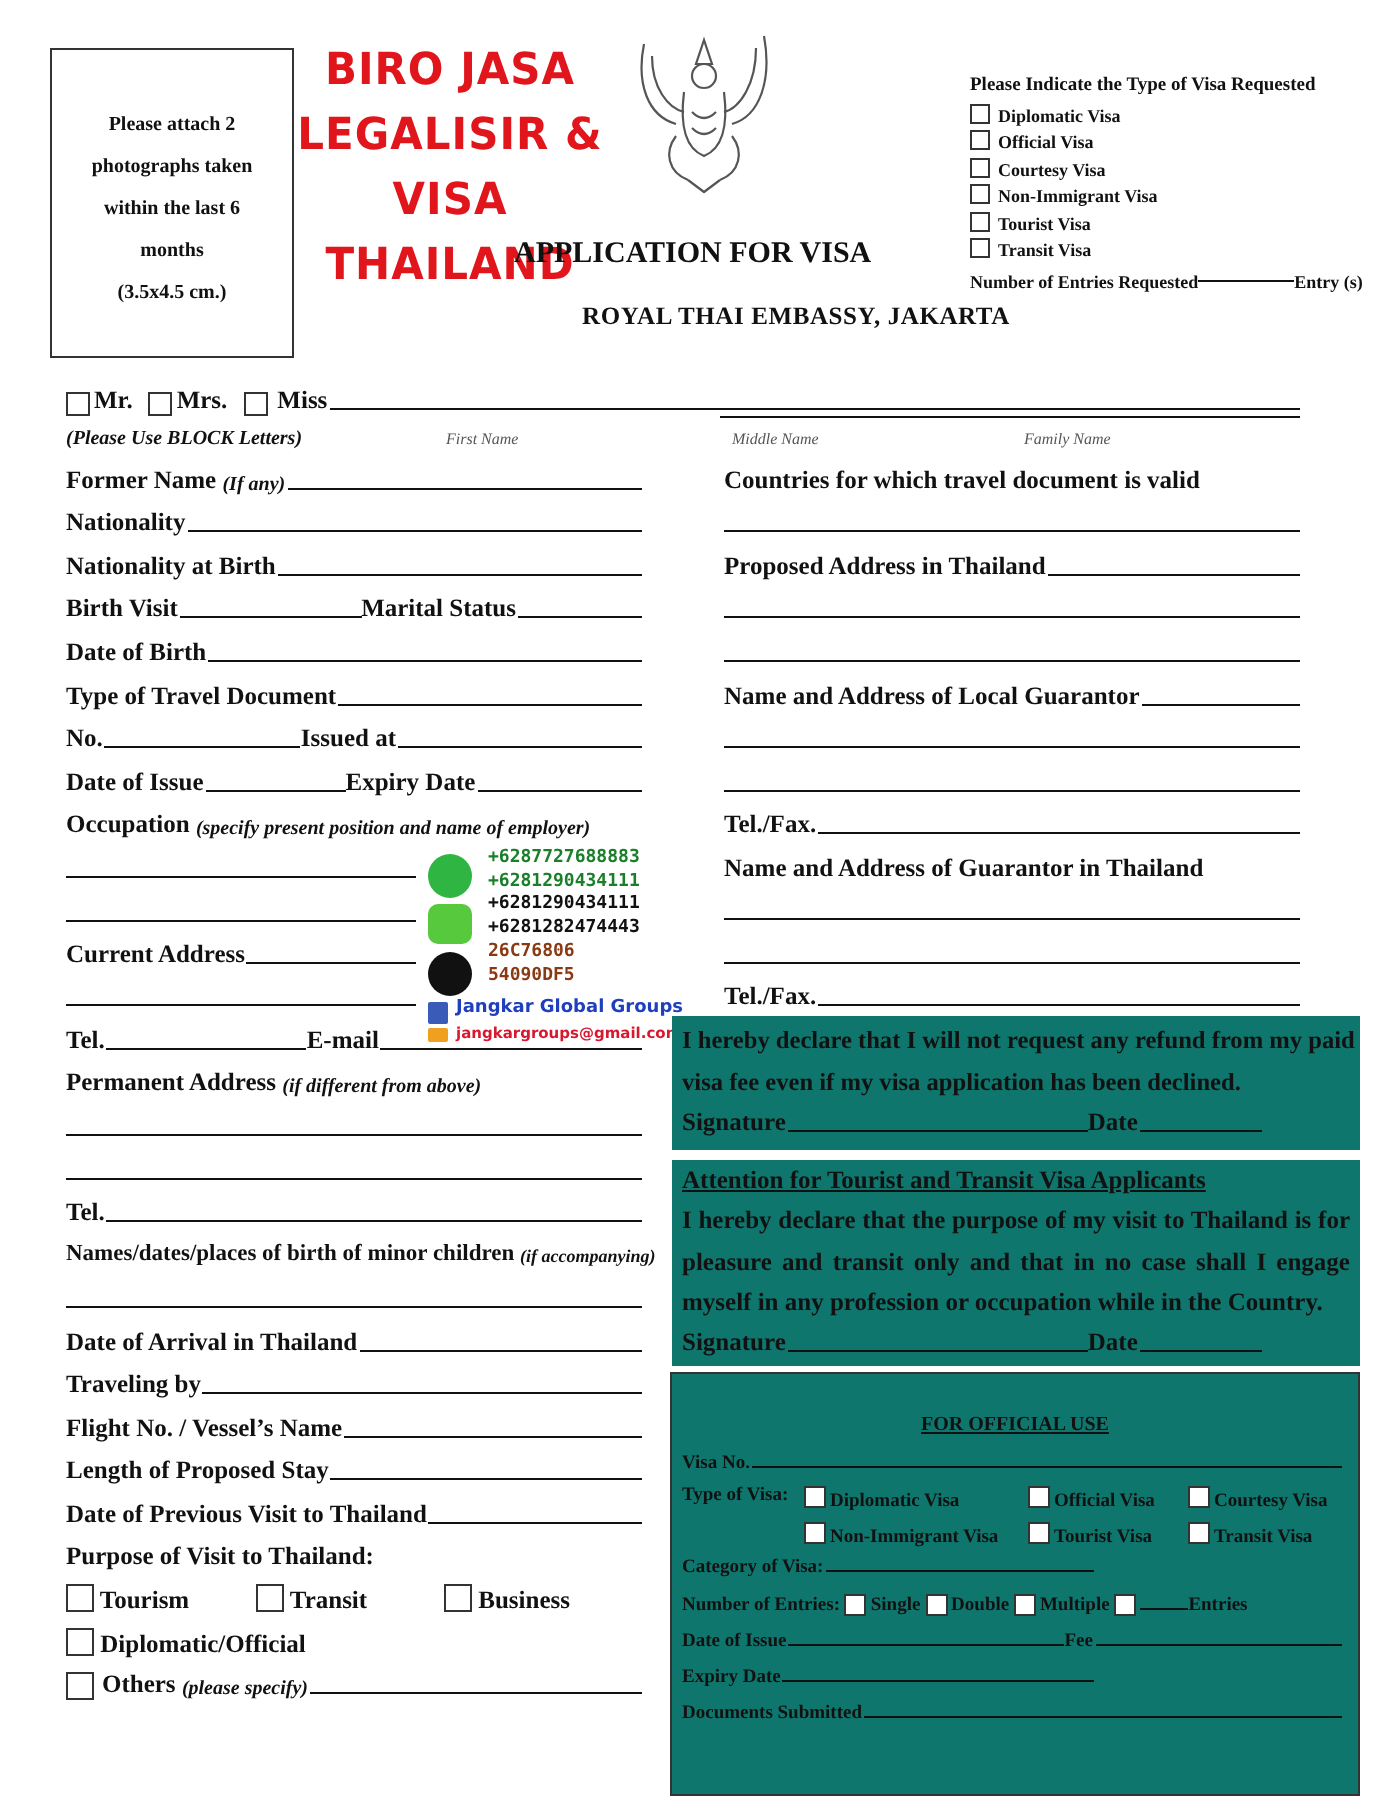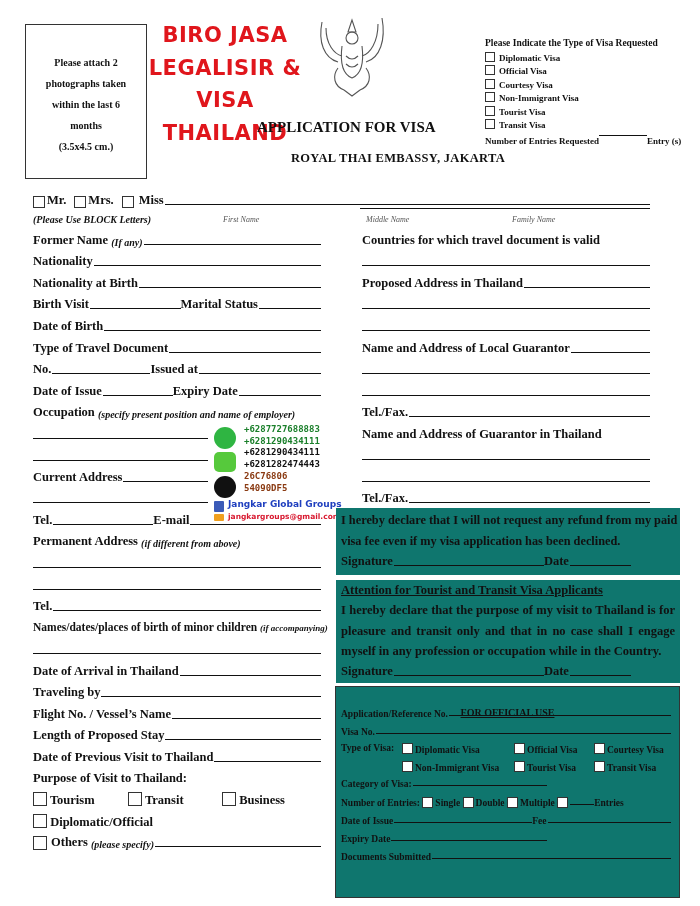--- a/index.html
+++ b/index.html
@@ -58,21 +58,21 @@
 <div class="abs subtitle">ROYAL THAI EMBASSY, JAKARTA</div>
 
 <div class="abs visatype">
   <div style="font-size:9.5px;margin-bottom:1px">Please Indicate the Type of Visa Requested</div>
   <div><span class="cbs"></span><span>Diplomatic Visa</span></div>
   <div><span class="cbs"></span><span>Official Visa</span></div>
   <div><span class="cbs"></span><span>Courtesy Visa</span></div>
   <div><span class="cbs"></span><span>Non-Immigrant Visa</span></div>
   <div><span class="cbs"></span><span>Tourist Visa</span></div>
   <div><span class="cbs"></span><span>Transit Visa</span></div>
-  <div style="margin-top:2px;display:flex;align-items:flex-start">
+  <div style="margin-top:2px;display:flex;align-items:center">
     <span>Number of Entries Requested</span>
     <span style="display:inline-block;width:48px;border-bottom:1px solid #111;margin-bottom:2px"></span>
     <span>Entry (s)</span>
   </div>
 </div>
 
 <div class="row lbl" style="left:33px;top:193px;width:617px;font-size:12.5px">
   <span class="cb"></span>
     <span style="margin:0 8px 0 2px">Mr.</span>
   <span class="cb"></span>
@@ -244,24 +244,20 @@
   <div class="row lbl" style="left:5px;top:84px;width:290px">
     <span>Signature</span>
       <span class="fill" style="flex:0 0 150px"></span>
     <span>Date</span>
       <span class="fill"></span>
   </div>
 </div>
 
 <div class="abs gray" style="left:335px;top:686px;width:345px;height:212px;border:1.5px solid #333;box-sizing:border-box;font-size:9.5px;font-weight:bold">
   <div style="position:absolute;left:0;right:0;top:20px;text-align:center;font-size:10px;text-decoration:underline">FOR OFFICIAL USE</div>
-  <div class="row" style="left:5px;top:22px;width:330px">
-    <span>Application/Reference No.</span>
-      <span class="fill" style="border-bottom-width:1px"></span>
-  </div>
   <div class="row" style="left:5px;top:40px;width:330px">
     <span>Visa No.</span>
       <span class="fill" style="border-bottom-width:1px"></span>
   </div>
   <div style="position:absolute;left:5px;top:56px;white-space:nowrap">Type of Visa:</div>
   <div style="position:absolute;left:66px;top:56px;white-space:nowrap"><span class="cbo"></span><span>Diplomatic Visa</span></div>
   <div style="position:absolute;left:178px;top:56px;white-space:nowrap"><span class="cbo"></span><span>Official Visa</span></div>
   <div style="position:absolute;left:258px;top:56px;white-space:nowrap"><span class="cbo"></span><span>Courtesy Visa</span></div>
   <div style="position:absolute;left:66px;top:74px;white-space:nowrap"><span class="cbo"></span><span>Non-Immigrant Visa</span></div>
   <div style="position:absolute;left:178px;top:74px;white-space:nowrap"><span class="cbo"></span><span>Tourist Visa</span></div>

